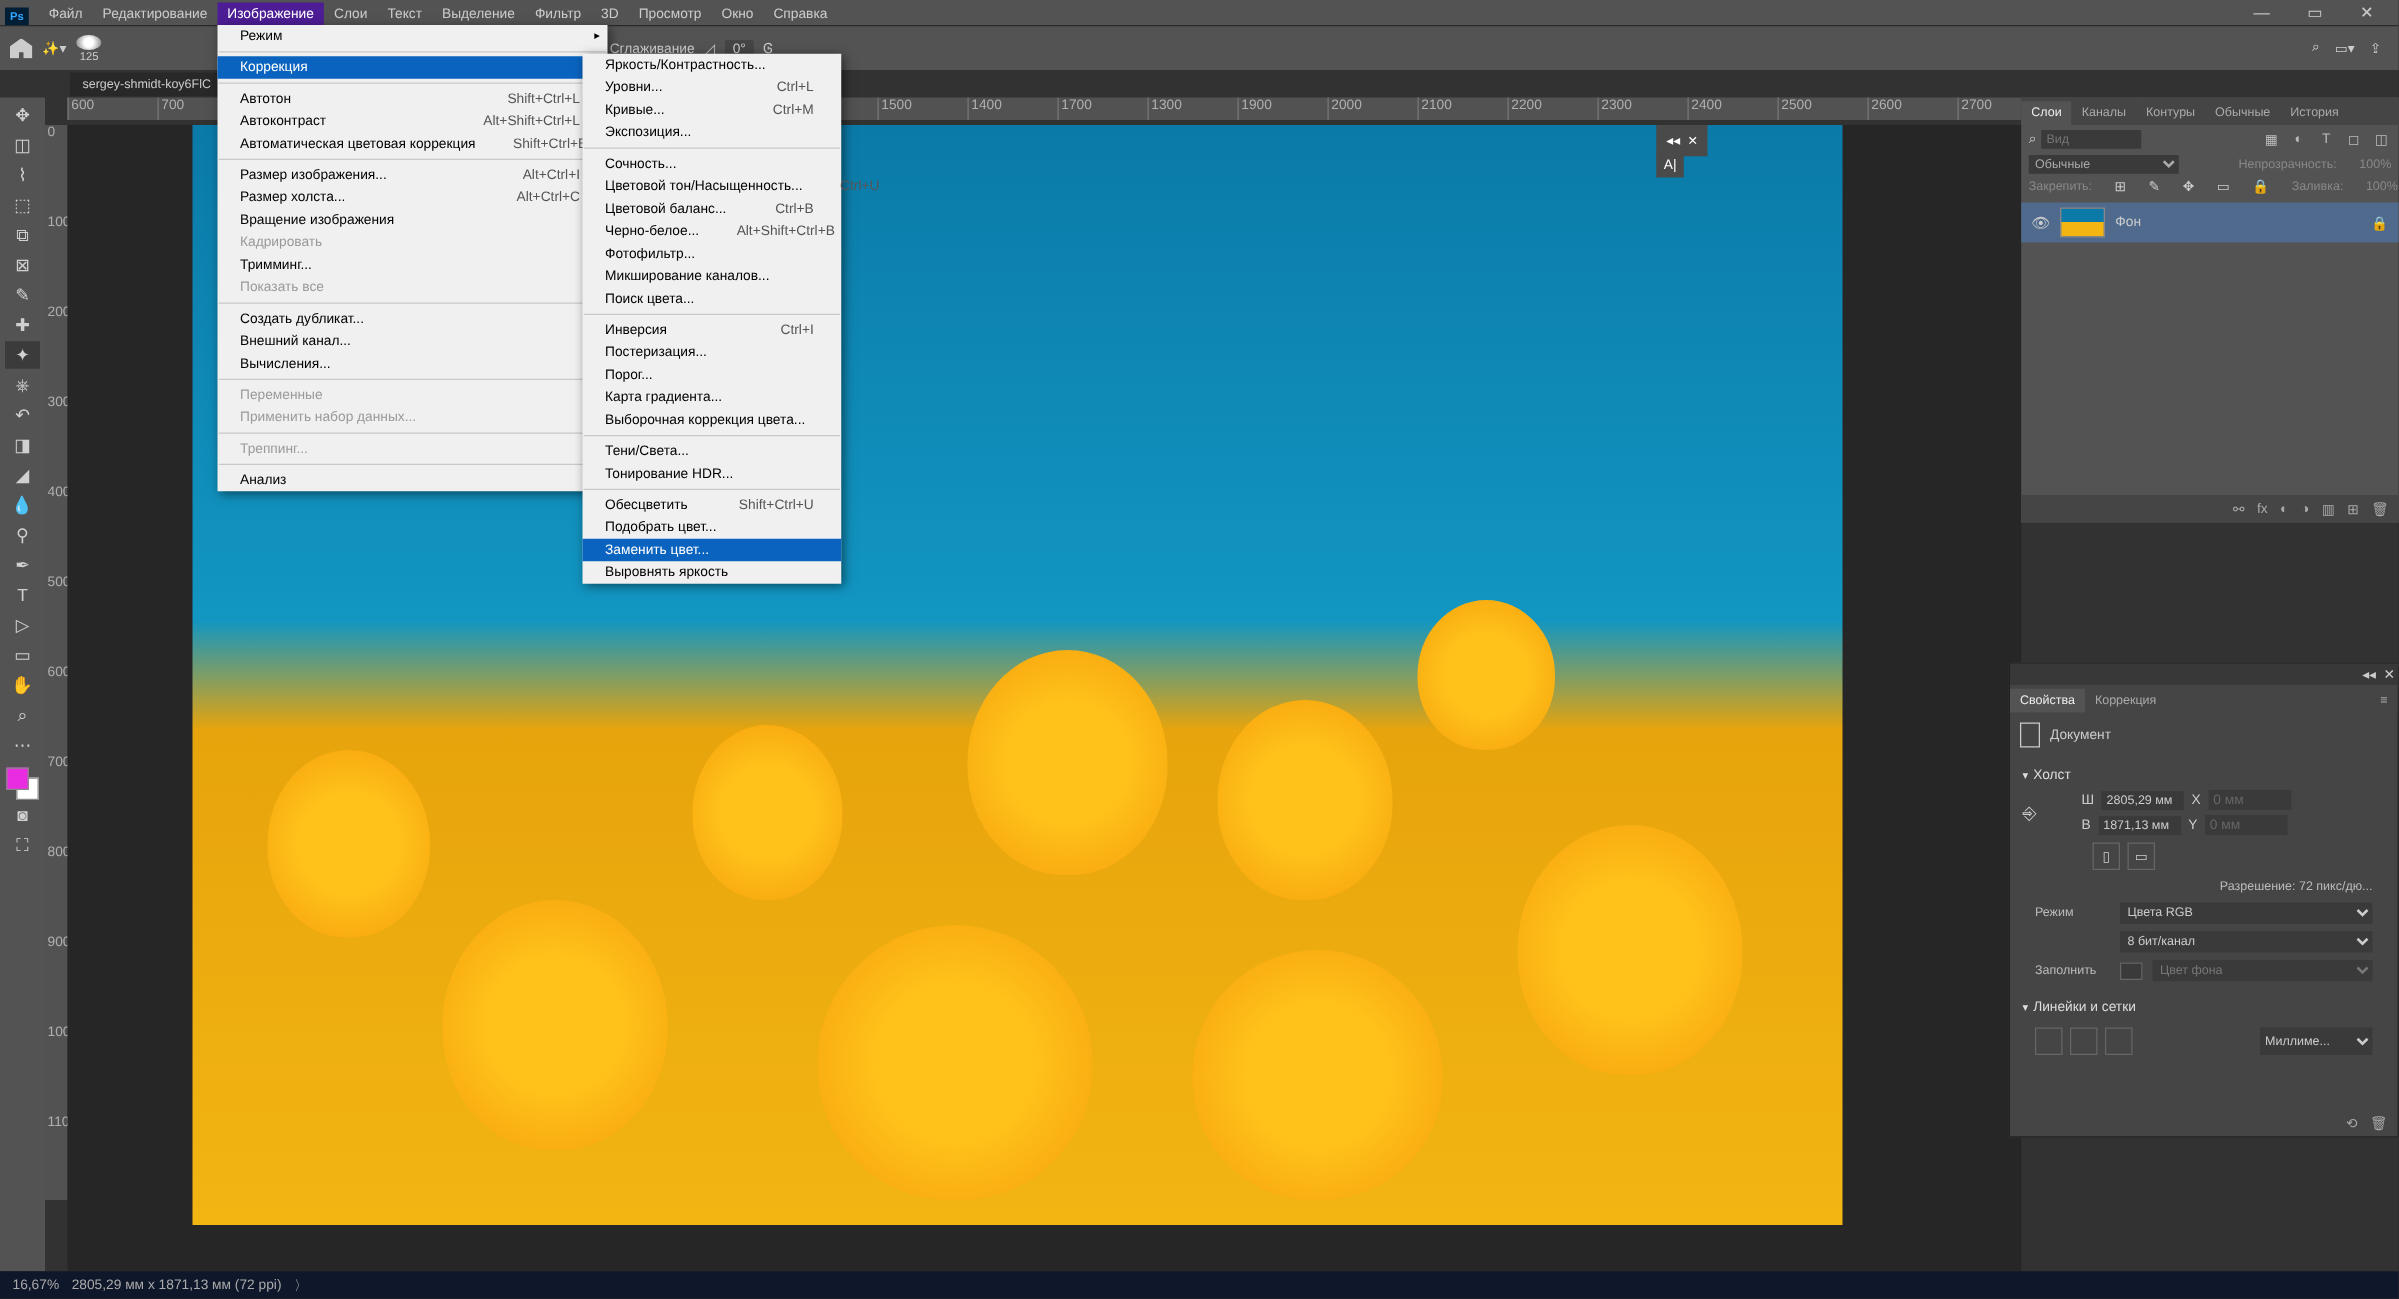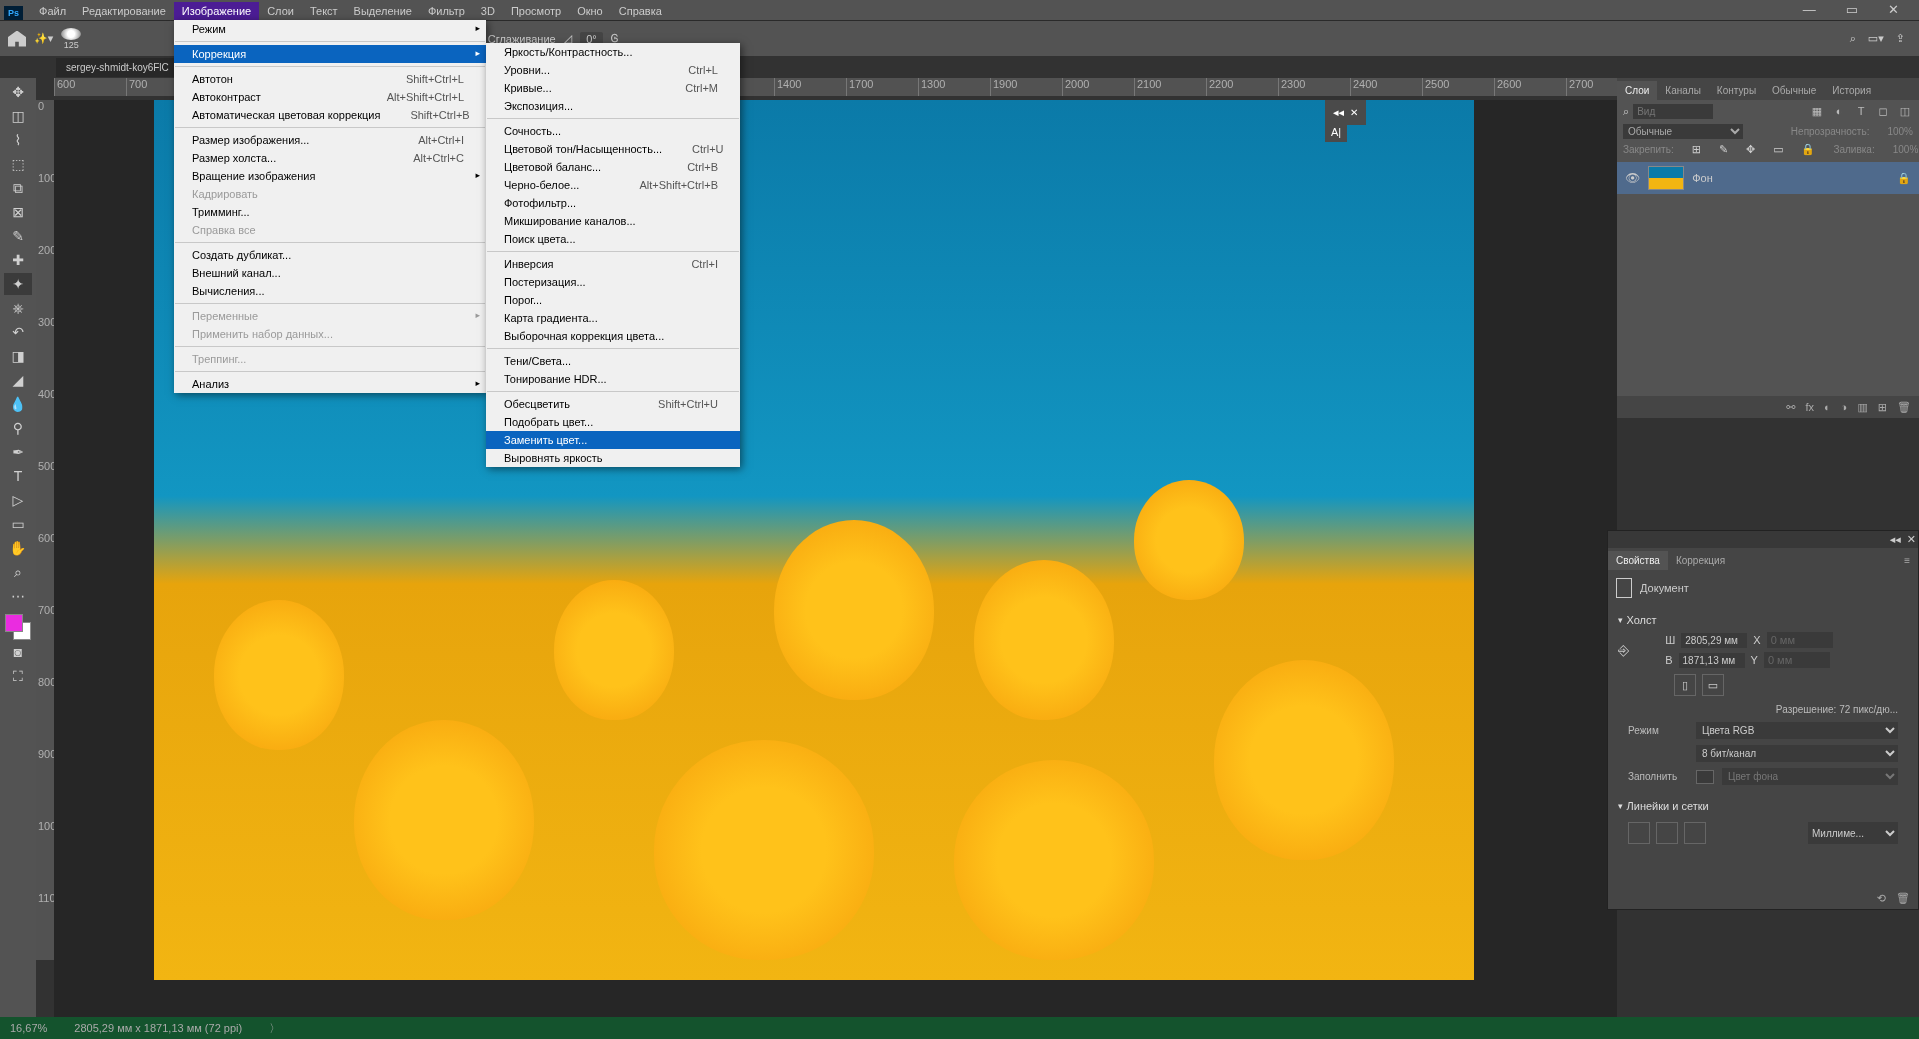--- a/index.html
+++ b/index.html
@@ -23,21 +23,21 @@
 .colorsw{width:26px;height:26px;position:relative;margin-top:6px}
 .colorsw .fg{position:absolute;width:18px;height:18px;background:#ea2ce0;border:1px solid #888;left:0;top:0}
 .colorsw .bg{position:absolute;width:18px;height:18px;background:#fff;border:1px solid #888;right:0;bottom:0}
 .vruler{position:absolute;left:36px;top:100px;width:18px;height:860px;background:#525252;color:#b0b0b0;font-size:9px}
 .vruler div{position:absolute;left:2px;writing-mode:horizontal-tb}
 .hruler{position:absolute;left:54px;top:78px;right:302px;height:18px;background:#525252;display:flex;color:#b0b0b0;font-size:9px}
 .hruler span{flex:0 0 72px;border-left:1px solid #777;padding-left:2px}
 .canvas{position:absolute;left:54px;top:100px;right:302px;bottom:22px;background:#262626}
 .img{position:absolute;left:100px;top:0;width:1320px;height:880px;background:linear-gradient(180deg,#0b7aa8 0%,#1296c2 45%,#e7a40c 55%,#f2b512 100%);overflow:hidden}
 .flower{position:absolute;background:radial-gradient(circle,#ffc21a 40%,#f59e0b 100%);border-radius:50% 50% 48% 48%}
-.statusbar{position:absolute;left:0;bottom:0;right:0;height:22px;background:#14532d;display:flex;align-items:center;padding:0 10px;color:#aaa;font-size:10px;gap:27px}
+.statusbar{position:absolute;left:0;bottom:0;right:0;height:22px;background:#0f172a;display:flex;align-items:center;padding:0 10px;color:#aaa;font-size:10px;gap:10px}
 .panel-layers{position:absolute;right:0;top:78px;width:302px;height:340px;background:#535353}
 .ptabs{display:flex;background:#454545;height:22px;align-items:flex-end}
 .ptabs span{padding:4px 8px;font-size:10px;color:#aaa}
 .ptabs span.act{background:#535353;color:#eee}
 .lsearch{display:flex;align-items:center;padding:3px 6px;gap:4px}
 .lsearch input{background:#3a3a3a;border:none;color:#ccc;padding:2px 4px;width:80px;font-size:10px}
 .icrow{display:flex;gap:6px;margin-left:auto}
 .icrow span{width:16px;height:16px;display:flex;align-items:center;justify-content:center;font-size:11px;color:#bbb}
 .mode-row{display:flex;padding:2px 6px;gap:18px;align-items:center}
 .mode-row select{background:#3a3a3a;border:none;color:#aaa;font-size:10px;padding:1px;width:120px}
@@ -67,21 +67,21 @@
 .grid-ic span{width:22px;height:22px;border:1px solid #666}
 
 .dd{position:absolute;background:#f0f0f0;color:#000;box-shadow:2px 2px 8px rgba(0,0,0,.5);font-size:11px}
 .dd .mi{padding:3px 22px 3px 18px;display:flex;justify-content:space-between;white-space:nowrap}
 .dd .mi.hl{background:#0a64bf;color:#fff}
 .dd .mi.dis{color:#9a9a9a}
 .dd .mi .sc{color:#555;padding-left:30px}
 .dd .sep{height:1px;background:#c8c8c8;margin:3px 1px}
 .dd .arr::after{content:"▸";position:absolute;right:6px;font-size:9px}
 .dd1{left:174px;top:20px;width:312px}
-.dd2{left:486px;top:43px;width:254px}
+.dd2{left:466px;top:43px;width:207px}
 .float-tag{position:absolute;left:1325px;top:100px;background:#4a4a4a;padding:6px 8px;color:#fff;display:flex;align-items:center;gap:6px}
 .float-tag .x{font-size:10px}
 .float-tag2{position:absolute;left:1325px;top:122px;background:#4a4a4a;padding:4px 6px;color:#fff}
 .layer-bottom{position:absolute;bottom:0;left:0;right:0;height:22px;background:#454545;display:flex;align-items:center;justify-content:flex-end;gap:10px;padding:0 8px;color:#aaa}
 .panel-bottom{display:flex;justify-content:flex-end;gap:10px;padding:4px 8px;color:#aaa;margin-top:auto}
 </style>
 </head>
 <body>
 
 <div class="menubar">
@@ -379,21 +379,21 @@
     <div class="mi arr">
       <span>Вращение изображения</span>
     </div>
     <div class="mi dis">
       <span>Кадрировать</span>
     </div>
     <div class="mi">
       <span>Тримминг...</span>
     </div>
     <div class="mi dis">
-      <span>Справка все</span>
+      <span>Показать все</span>
     </div>
     <div class="sep"></div>
     <div class="mi">
       <span>Создать дубликат...</span>
     </div>
     <div class="mi">
       <span>Внешний канал...</span>
     </div>
     <div class="mi">
       <span>Вычисления...</span>

